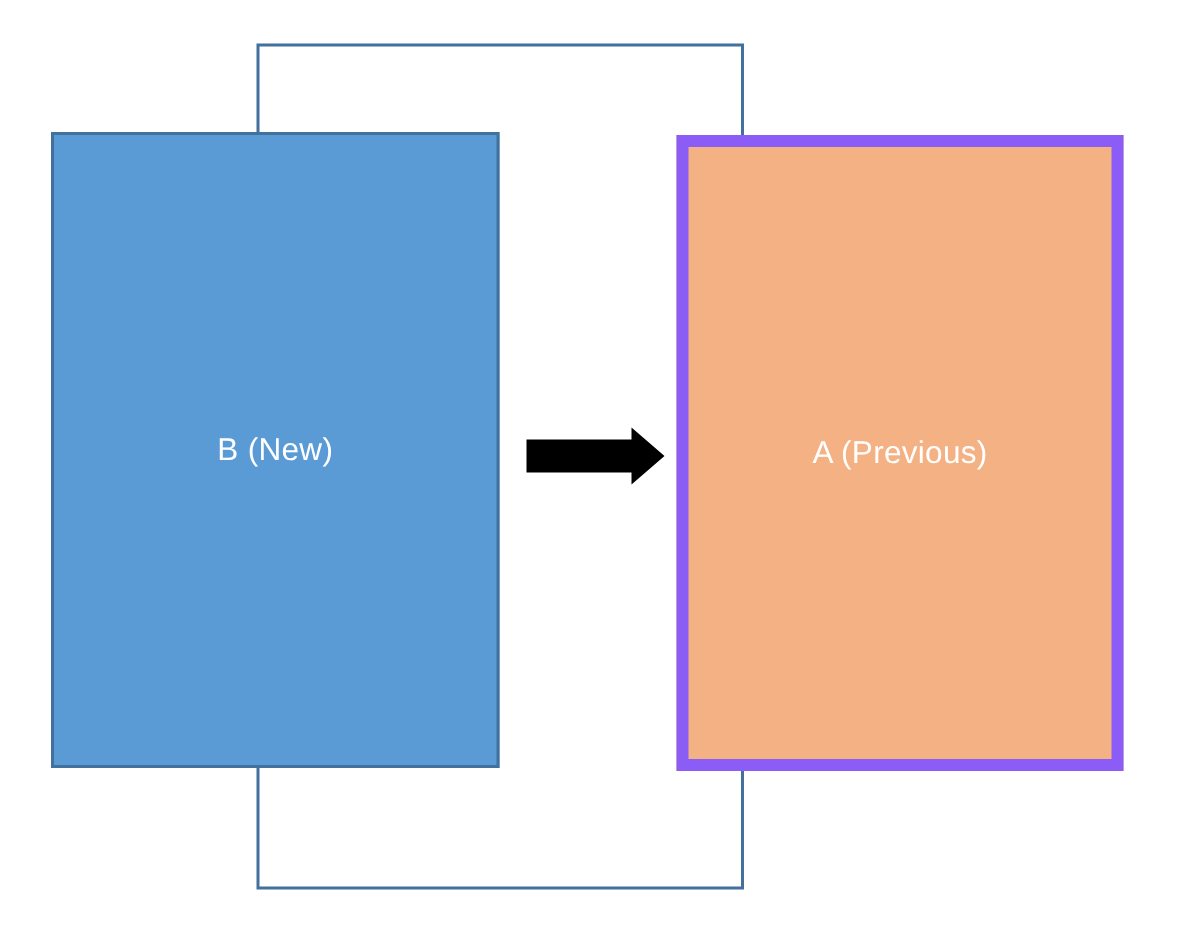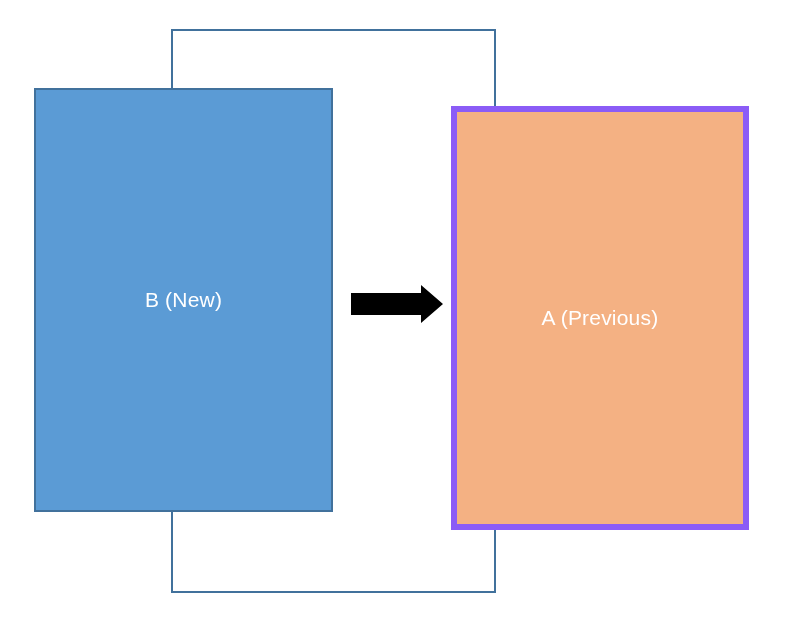--- a/index.html
+++ b/index.html
@@ -49,23 +49,22 @@
     z-index: 2;
   }
 
   
   #box-a {
     left: 451px;
     top: 90px;
     width: 298px;
     height: 424px;
     background: #F4B183;
-    border: 6px solid #8b5cf6;
+    border: 8px solid #8b5cf6;
     z-index: 2;
-    margin-top: 16px;
   }
 
   
   .shape-label {
     position: absolute;
     left: 0;
     right: 0;
     top: 50%;
     transform: translateY(-50%);
     text-align: center;

